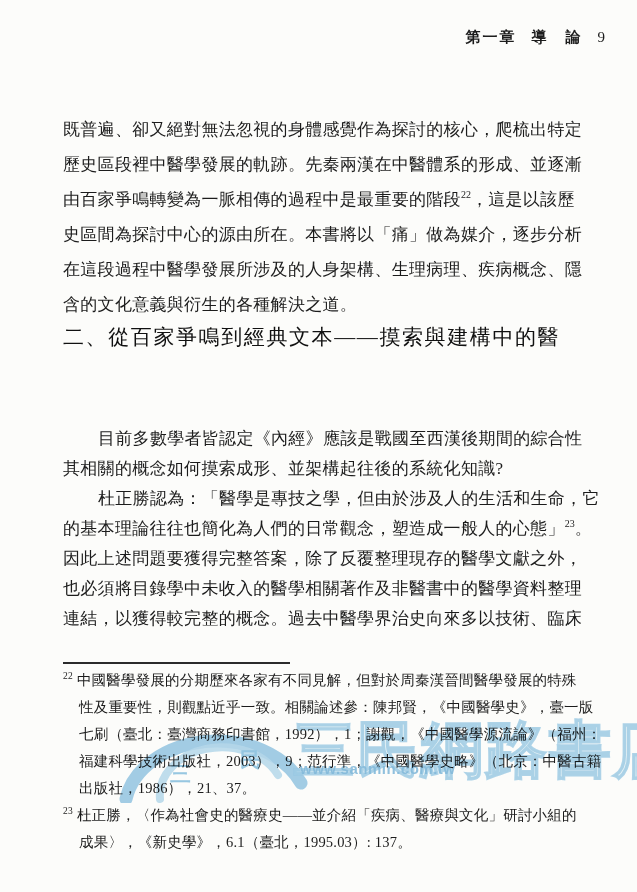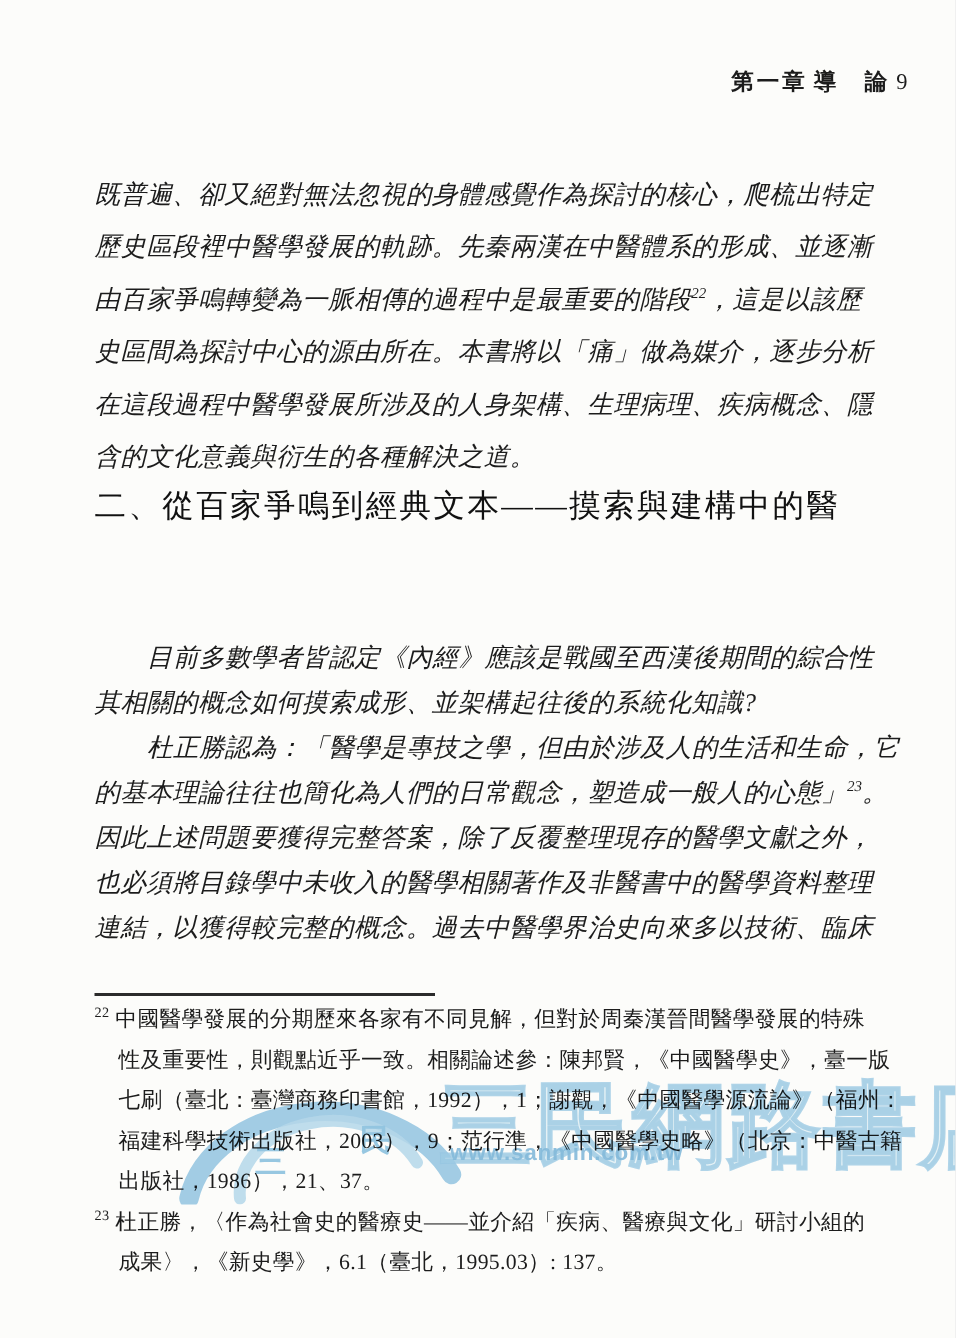--- a/index.html
+++ b/index.html
@@ -7,28 +7,28 @@
     position:relative;
     width:637px;height:892px;
     background:#fcfcfa;
     font-family:"Liberation Serif","DejaVu Serif",serif;
     color:#1c1c1c;
     overflow:hidden;
     margin:0 auto;
   }
   
   .running-header{
-    position:absolute;top:45px;left:63px;width:542px;
-    display:flex;justify-content:flex-end;align-items:baseline;gap:4px;
+    position:absolute;top:28px;left:63px;width:542px;
+    display:flex;justify-content:flex-end;align-items:baseline;gap:15px;
     font-size:15px;font-weight:bold;letter-spacing:2px;
   }
   .running-header .pgnum{letter-spacing:0;font-weight:normal;font-size:15px;}
   
   .para1{position:absolute;left:63px;top:112px;width:516px;}
-  .bline{height:35px;line-height:35px;font-size:17px;letter-spacing:0.3px;white-space:nowrap;font-style:italic;}
+  .bline{height:35px;line-height:35px;font-size:17px;letter-spacing:0.3px;white-space:nowrap;}
   sup.ref{font-size:10px;letter-spacing:0;vertical-align:super;line-height:0;}
   
   .section-heading{
     position:absolute;left:63px;top:317px;width:540px;
     font-weight:normal;font-size:21px;letter-spacing:1.6px;line-height:40px;color:#111;
   }
   .section-heading .h2ln{white-space:nowrap;height:40px;}
   .section-heading .cont{padding-left:38px;}
   
   .body2{position:absolute;left:63px;top:424px;width:516px;}

